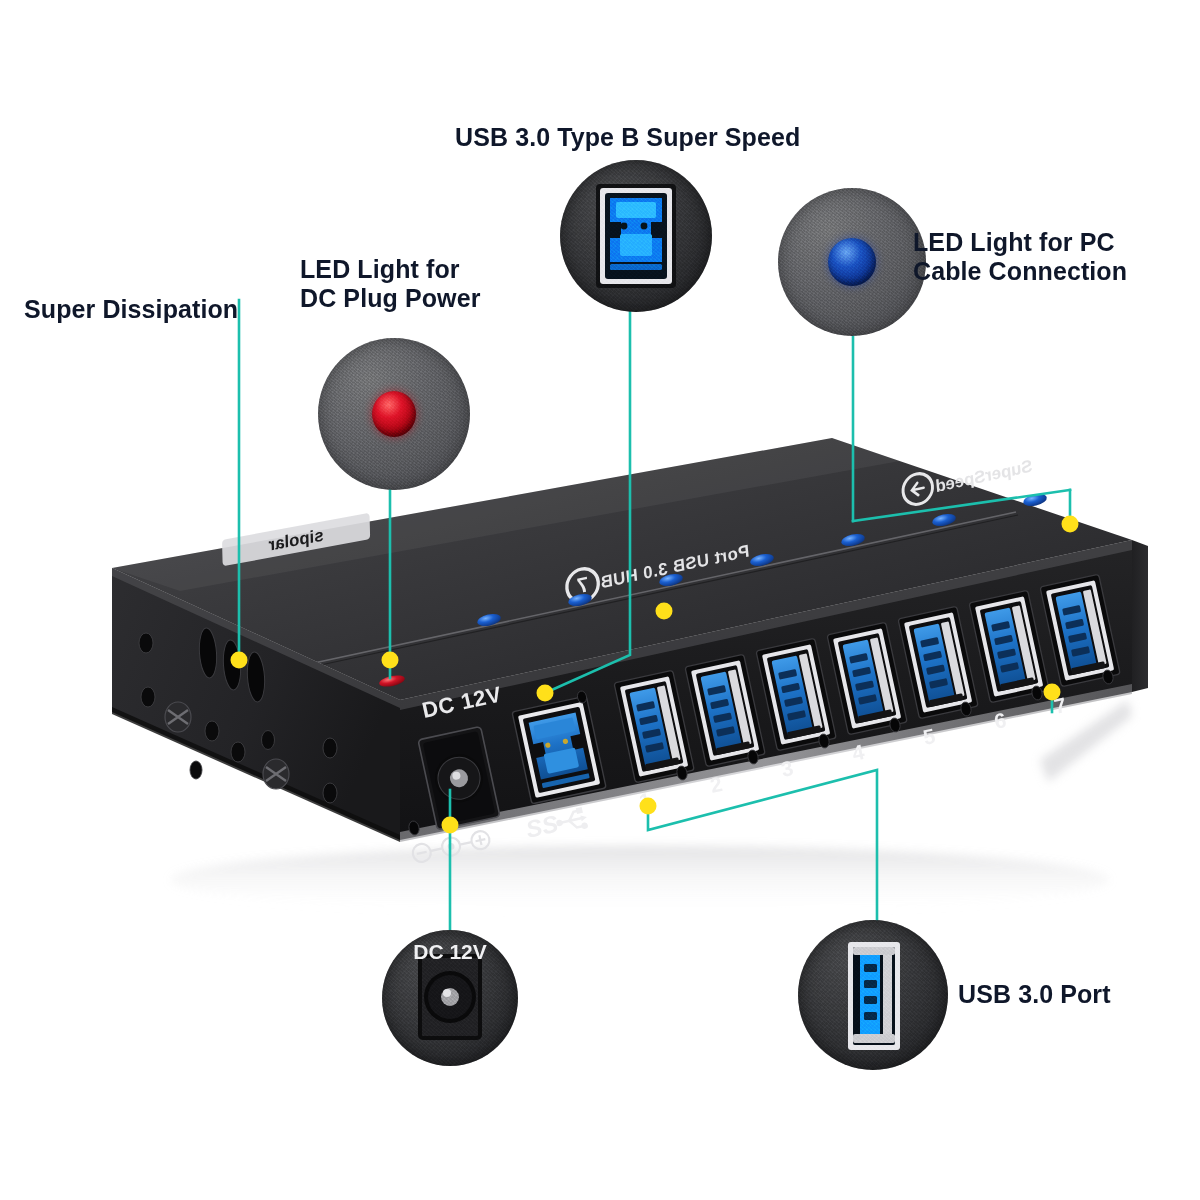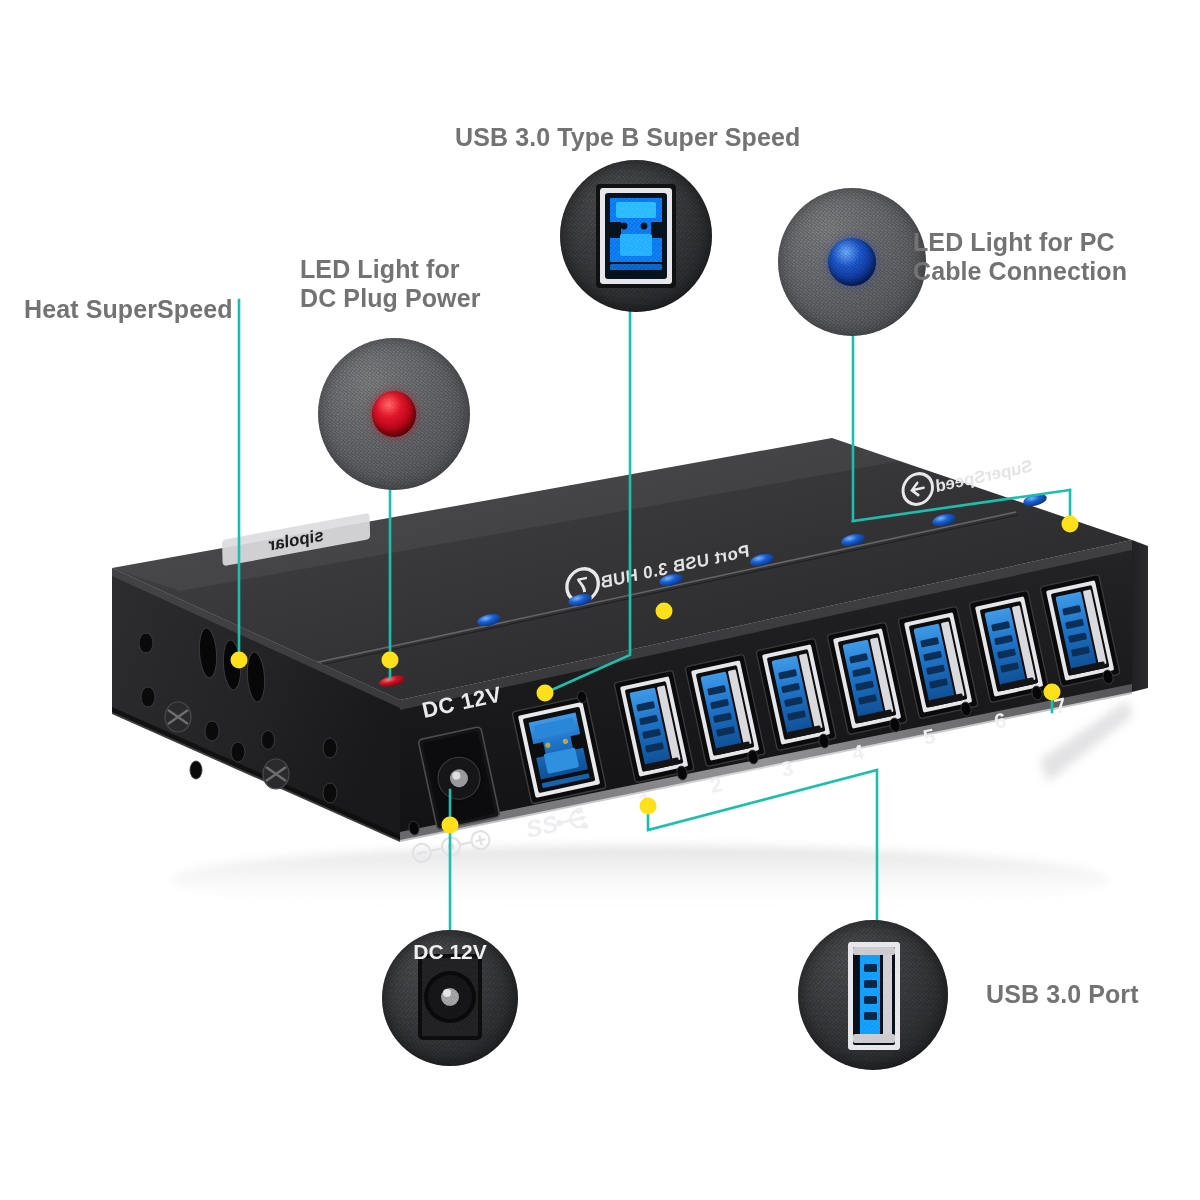--- a/index.html
+++ b/index.html
@@ -6,30 +6,30 @@
   body{
     width:1200px;height:1200px;background:#ffffff;
     font-family:"Liberation Sans",sans-serif;
     position:relative;overflow:hidden;
     -webkit-font-smoothing:antialiased;
   }
   .stage{position:absolute;inset:0;}
 
   
   .label{
-    position:absolute;color:#737373;font-weight:700;
+    position:absolute;color:#0f172a;font-weight:700;
     font-size:25px;line-height:1.14;letter-spacing:.1px;
     white-space:pre-line;
   }
   #lbl-heat{left:24px;  top:295px;}
   #lbl-dcled{left:300px;top:255px;}
   #lbl-typeb{left:455px;top:123px;}
   #lbl-pcled{left:913px;top:228px;}
   #lbl-power{left:62px; top:993px;}
-  #lbl-usbport{left:986px;top:980px;}
+  #lbl-usbport{left:958px;top:980px;}
 
   
   .svg-lines{position:absolute;inset:0;pointer-events:none;}
 
   
   .bubble{position:absolute;border-radius:50%;overflow:hidden;}
   
   .bubble.gray{
     background:
       radial-gradient(circle at 34% 28%, #77787a 0%, #65666a 38%, #57585c 68%, #4c4d51 100%);
@@ -495,21 +495,21 @@
         <rect x="66" y="60" width="13" height="8" rx="1.5"></rect>
         <rect x="66" y="76" width="13" height="8" rx="1.5"></rect>
         <rect x="66" y="92" width="13" height="8" rx="1.5"></rect>
       </g>
       <rect x="85" y="33" width="9" height="86" rx="1.5" fill="#d4d4d8"></rect>
       <rect x="55" y="114" width="42" height="9" rx="2" fill="#cfcfd3"></rect>
       <rect x="55" y="27" width="42" height="8" rx="2" fill="#cfcfd3"></rect>
     </svg>
   </div>
 
-  <div class="label nosel" id="lbl-heat">Heat SuperSpeed</div>
+  <div class="label nosel" id="lbl-heat">Super Dissipation</div>
 
   <div class="label nosel" id="lbl-dcled">LED Light for
 DC Plug Power</div>
 
   <div class="label nosel" id="lbl-typeb">USB 3.0 Type B Super Speed</div>
 
   <div class="label nosel" id="lbl-pcled">LED Light for PC
 Cable Connection</div>
 
 

